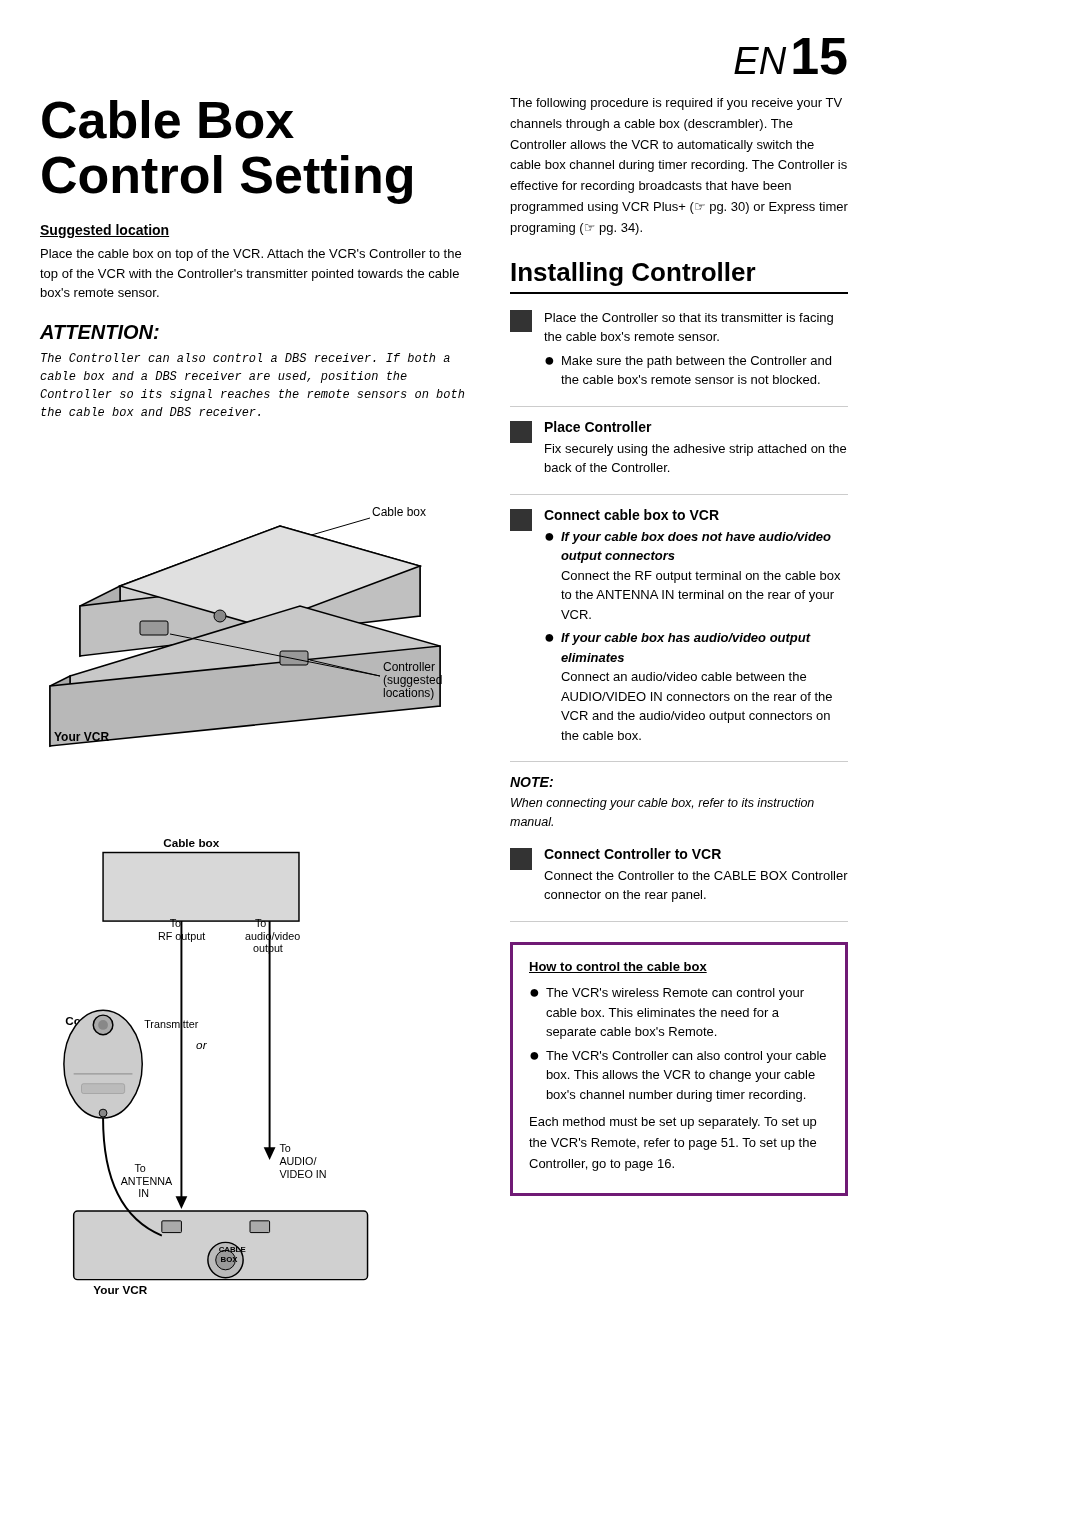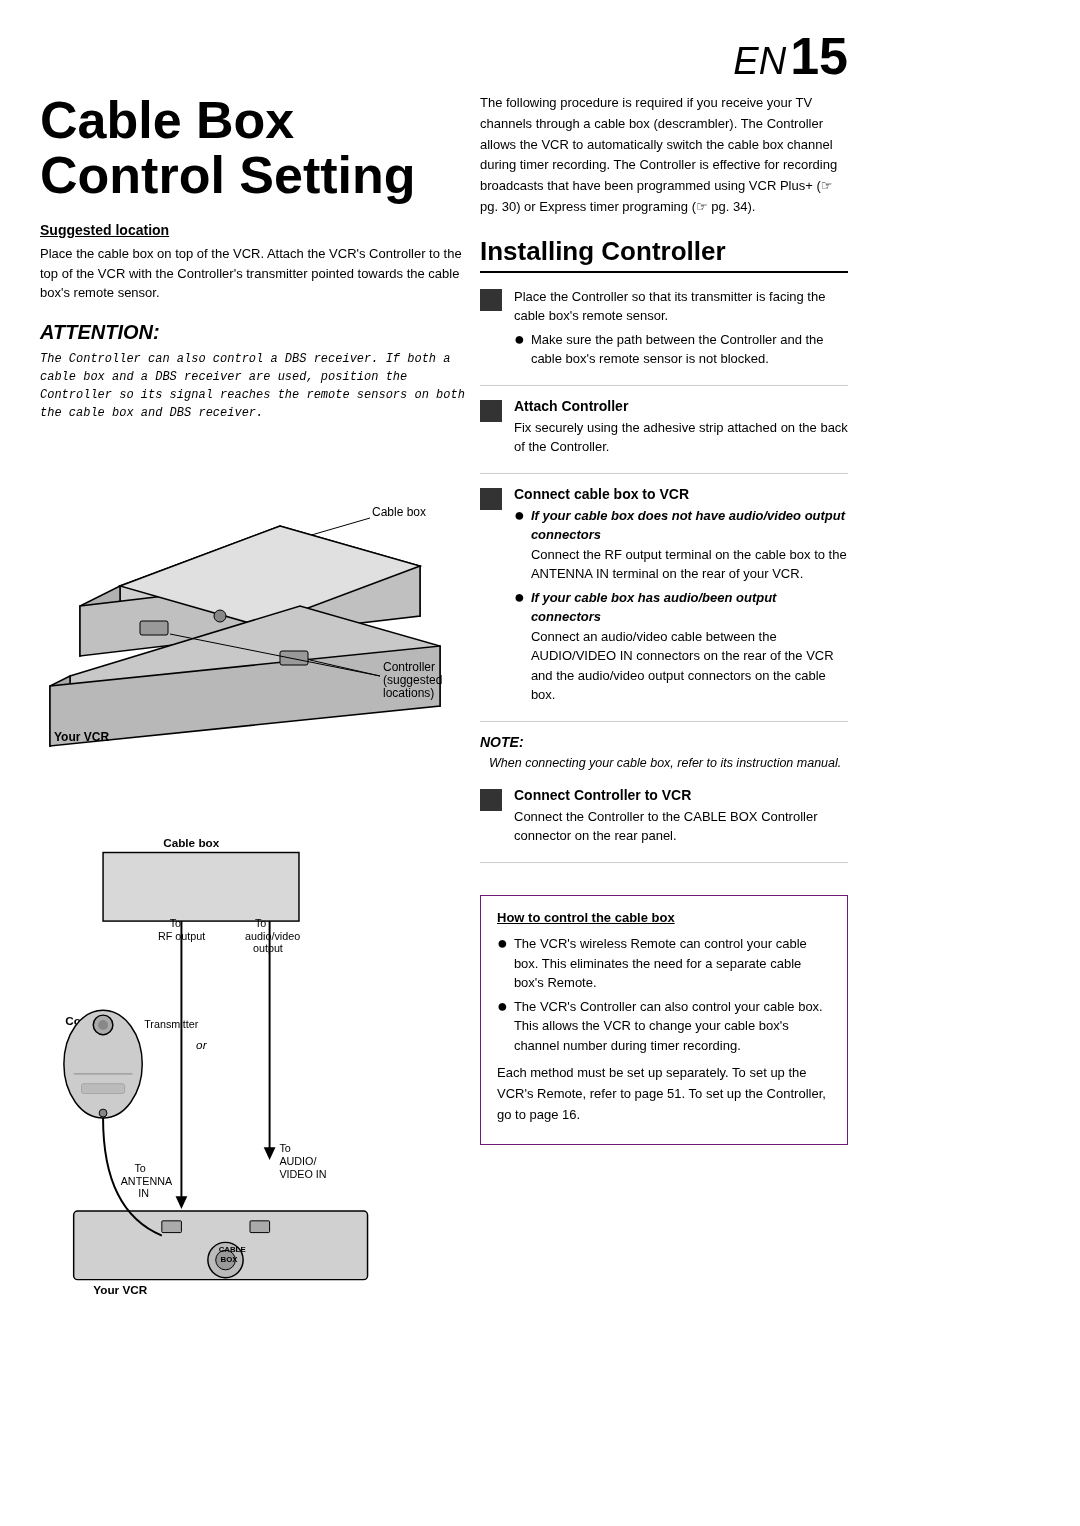--- a/index.html
+++ b/index.html
@@ -37,20 +37,21 @@
       font-weight: normal;
       margin-right: 4px;
       align-self: flex-start;
       margin-top: 10px;
     }
 
     
     .main-content {
       display: flex;
       flex-direction: row;
+      gap: 30px;
       flex: 1;
     }
 
     
     .left-col {
       width: 430px;
       flex-shrink: 0;
     }
 
     .page-title {
@@ -189,33 +190,32 @@
     .note-title {
       font-style: italic;
       font-size: 14px;
       font-weight: bold;
       margin-bottom: 4px;
     }
     .note-text {
       font-style: italic;
       font-size: 12.5px;
       line-height: 1.5;
-      margin-left: 9px;
     }
 
     .bold-italic {
       font-weight: bold;
       font-style: italic;
     }
 
     
     .info-box {
-      border: 1px solid #701a75;
+      border: 3px solid #701a75;
       padding: 12px 16px;
-      margin-top: 32px;
+      margin-top: 20px;
       font-size: 13px;
       line-height: 1.6;
     }
     .info-box-title {
       font-weight: bold;
       font-size: 13px;
       text-decoration: underline;
       margin-bottom: 6px;
     }
     .info-box-text {
@@ -354,40 +354,40 @@
           <div class="bullet-item">
             <span class="bullet-dot">●</span>
             <span>Make sure the path between the Controller and the cable box's remote sensor is not blocked.</span>
           </div>
         </div>
       </div>
 
       <div class="step-block">
         <div class="step-icon"></div>
         <div class="step-content">
-          <div class="step-heading">Attach Controller</div>
+          <div class="step-heading">Place Controller</div>
           <div class="step-text">Fix securely using the adhesive strip attached on the back of the Controller.</div>
         </div>
       </div>
 
       <div class="step-block">
         <div class="step-icon"></div>
         <div class="step-content">
           <div class="step-heading">Connect cable box to VCR</div>
           <div class="bullet-item">
             <span class="bullet-dot">●</span>
             <span>
               <span class="bold-italic">If your cable box does not have audio/video output connectors</span><br>
               <span>Connect the RF output terminal on the cable box to the ANTENNA IN terminal on the rear of your VCR.</span>
             </span>
           </div>
           <div class="bullet-item">
             <span class="bullet-dot">●</span>
             <span>
-              <span class="bold-italic">If your cable box has audio/been output connectors</span><br>
+              <span class="bold-italic">If your cable box has audio/video output eliminates</span><br>
               <span>Connect an audio/video cable between the AUDIO/VIDEO IN connectors on the rear of the VCR and the audio/video output connectors on the cable box.</span>
             </span>
           </div>
         </div>
       </div>
 
       <div class="note-block">
         <div class="note-title">NOTE:</div>
         <div class="note-text">When connecting your cable box, refer to its instruction manual.</div>
       </div>

